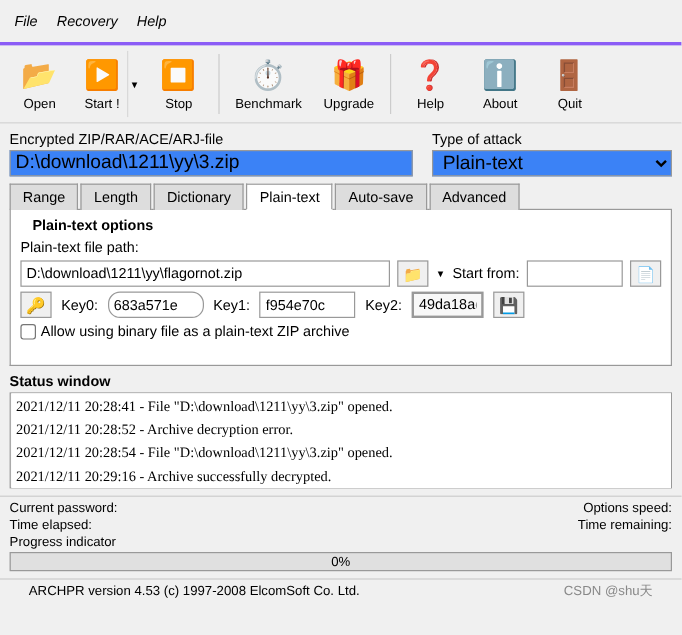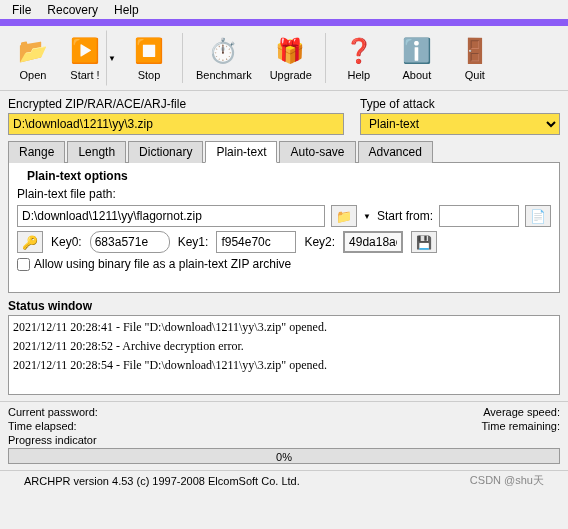--- a/index.html
+++ b/index.html
@@ -11,22 +11,23 @@
       height: 529px;
       overflow: hidden;
     }
 
     
     .menubar {
       background: #f0f0f0;
       display: flex;
       align-items: center;
       padding: 2px 4px;
-      border-bottom: 7px solid #8b5cf6;
-      height: 26px;
+      border-bottom: 3px solid #8b5cf6;
+      height: 38px;
+      font-style: italic;
     }
     .menubar-item {
       padding: 2px 8px;
       cursor: pointer;
       font-size: 12px;
     }
 
     
     .toolbar {
       display: flex;
@@ -81,23 +82,23 @@
       display: flex;
       flex-direction: column;
       flex: 1;
     }
     .field-group label {
       font-size: 12px;
       margin-bottom: 2px;
     }
     .field-group input[type=text], .field-group select {
       border: 1px solid #999;
-      background: #fde047;
+      background: #3b82f6;
       padding: 0 4px;
-      font-size: 12px;
+      font-size: 16px;
       height: 22px;
     }
     .field-group select {
       width: 200px;
     }
 
     
     .tab-bar {
       display: flex;
       border-bottom: 1px solid #999;
@@ -409,32 +410,33 @@
       <label>Allow using binary file as a plain-text ZIP archive</label>
     </div>
   </div>
 
   <div class="status-section">
     <div class="status-label">Status window</div>
     <div class="status-window" id="status-window">
         <div class="status-line">2021/12/11 20:28:41 - File "D:\download\1211\yy\3.zip" opened.</div>
         <div class="status-line">2021/12/11 20:28:52 - Archive decryption error.</div>
         <div class="status-line">2021/12/11 20:28:54 - File "D:\download\1211\yy\3.zip" opened.</div>
+        <div class="status-line">2021/12/11 20:29:16 - Archive successfully decrypted.</div>
       </div>
   </div>
 
 </div>
 
 <div class="bottom-info">
   <div class="bottom-row">
     <span>
       <span>Current password:</span> <span></span>
     </span>
     <span>
-      <span>Average speed:</span> <span></span>
+      <span>Options speed:</span> <span></span>
     </span>
   </div>
   <div class="bottom-row">
     <span>
       <span>Time elapsed:</span> <span></span>
     </span>
     <span>
       <span>Time remaining:</span> <span></span>
     </span>
   </div>

